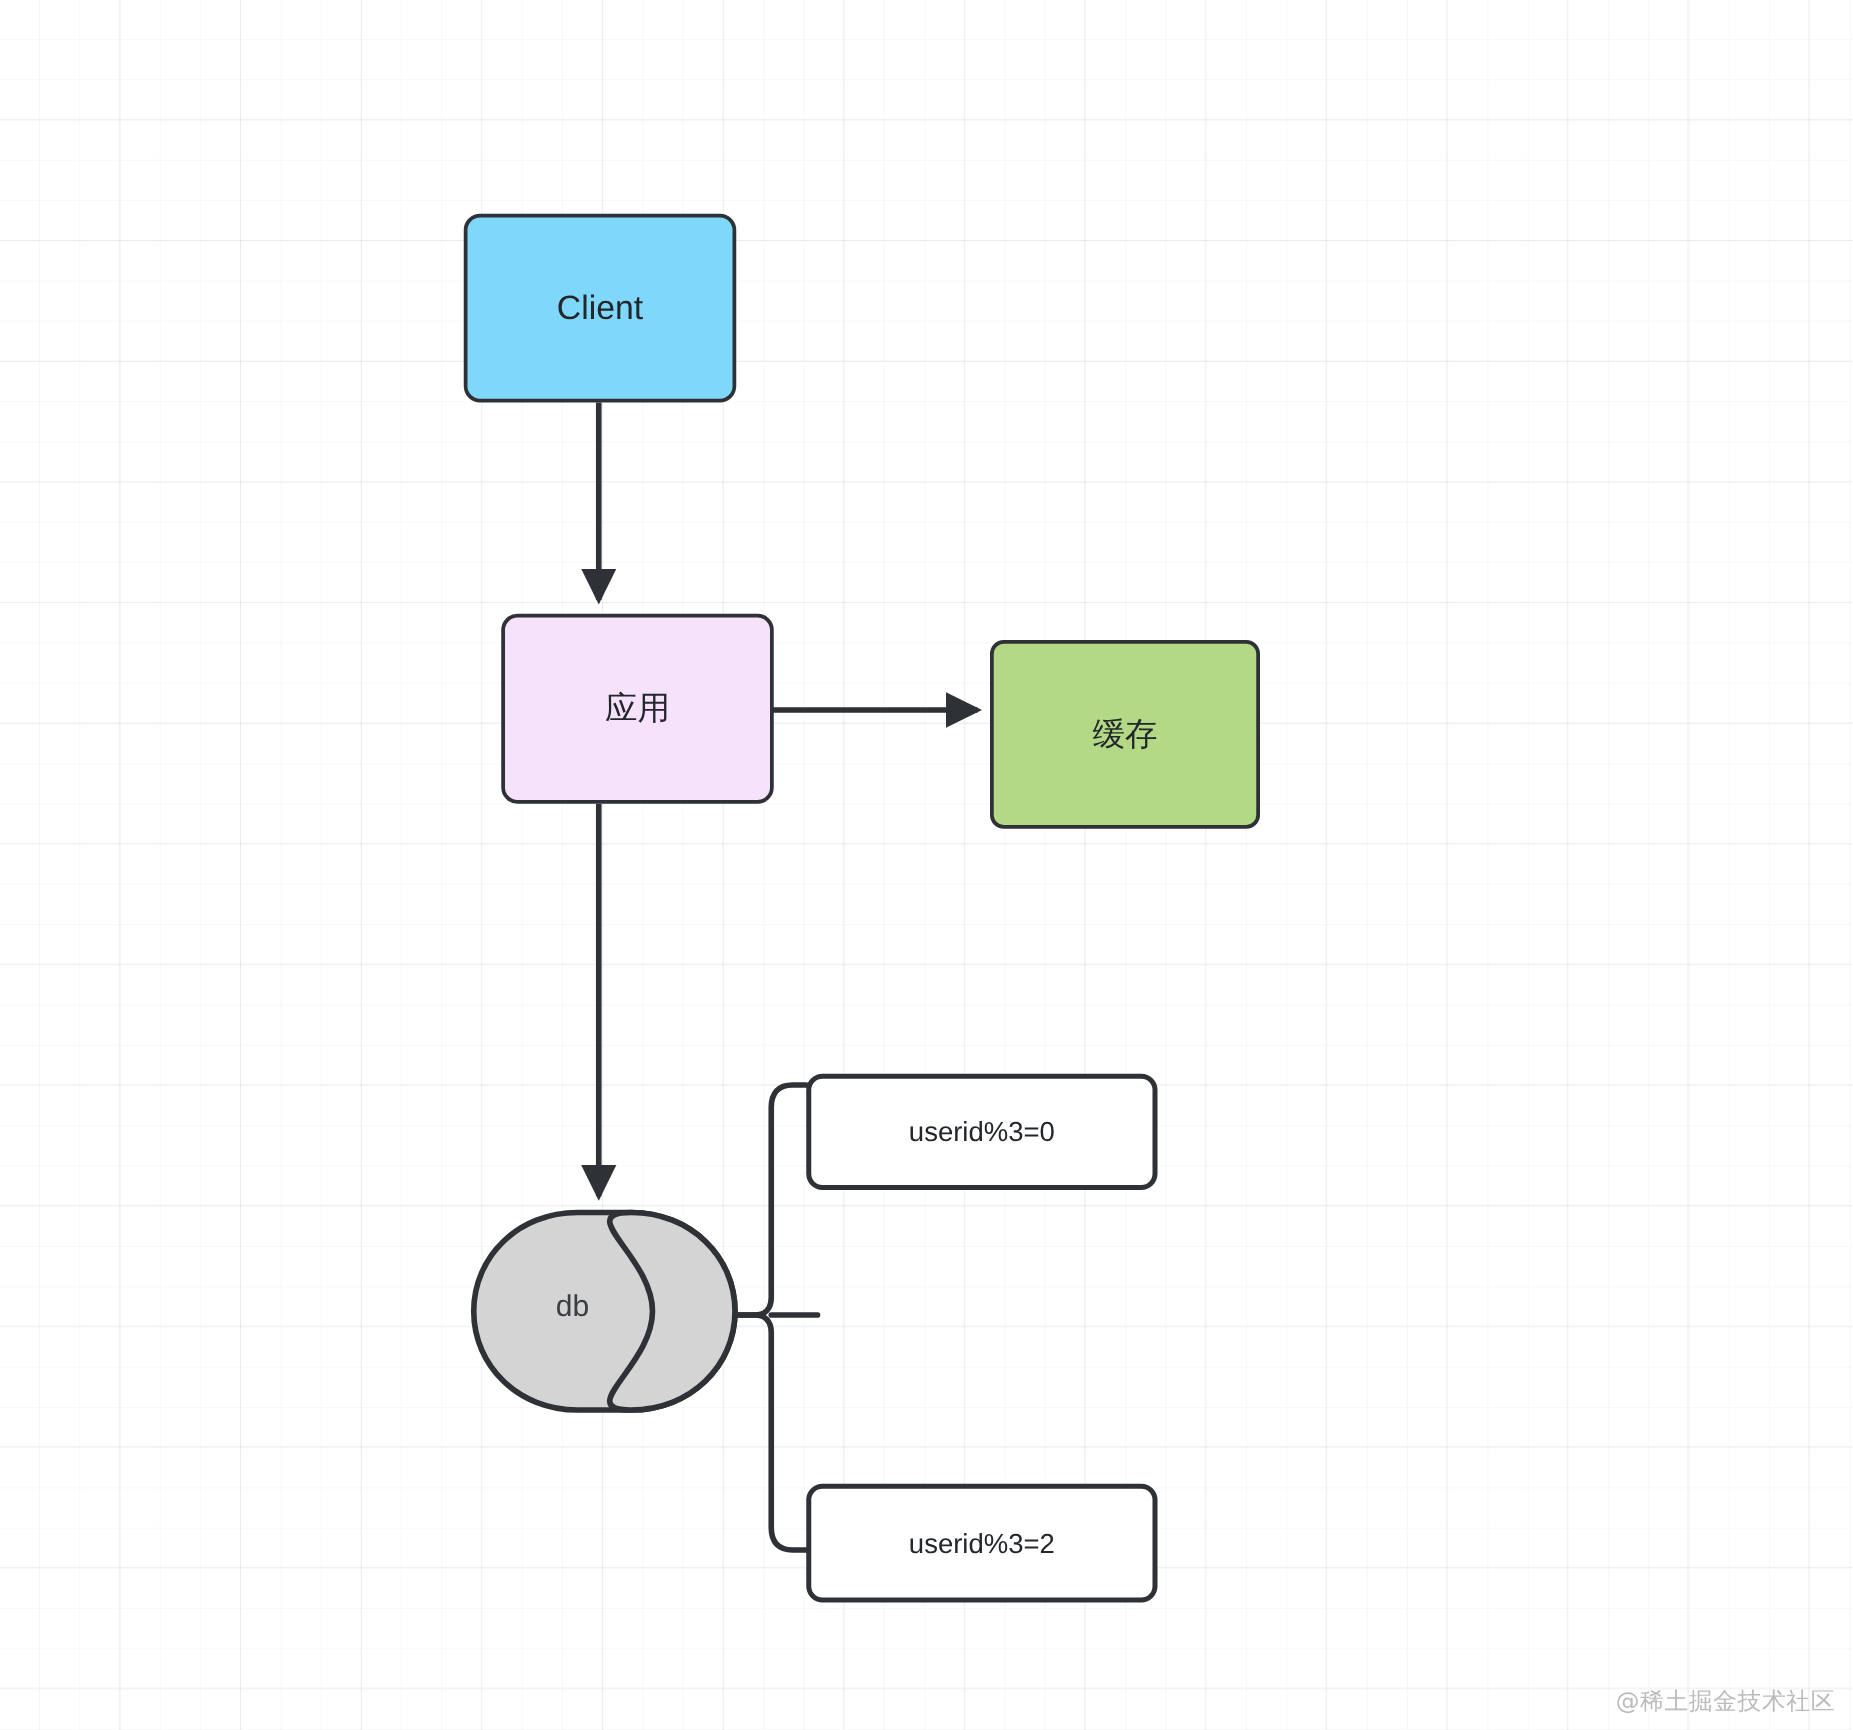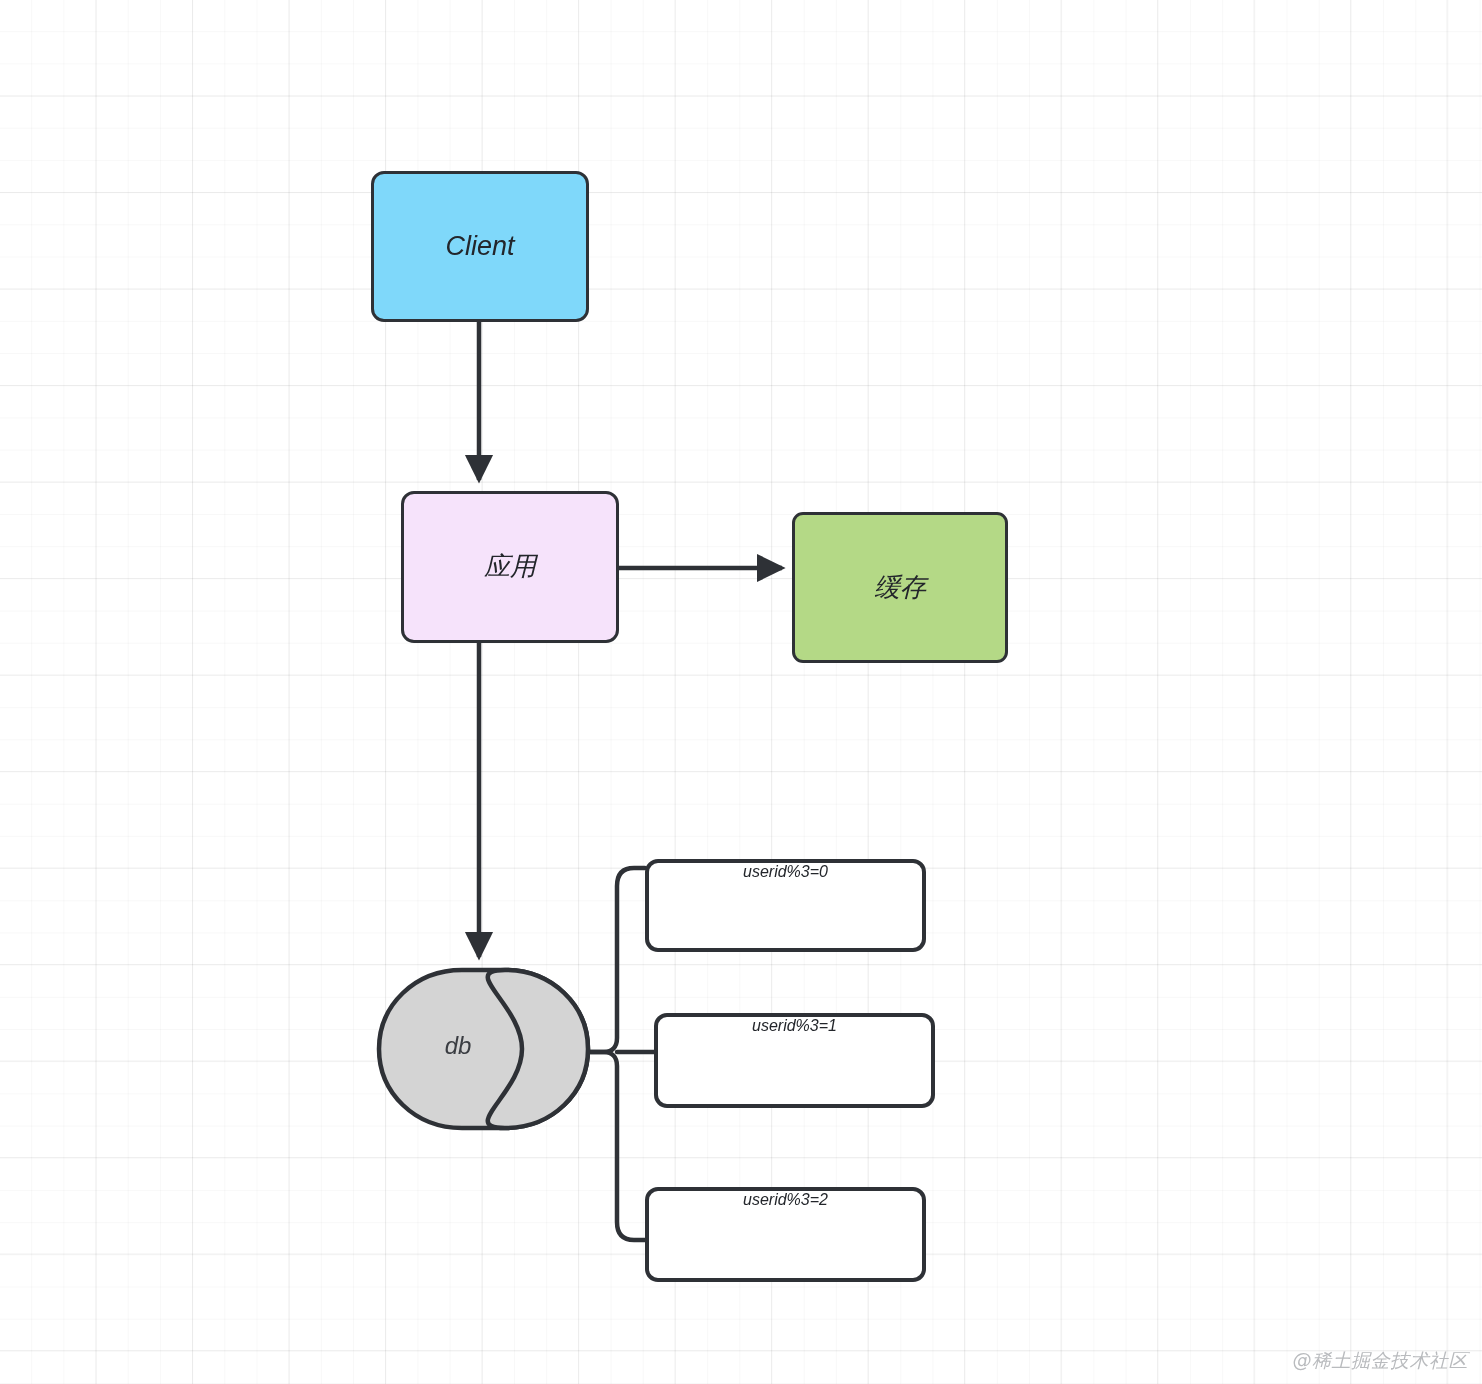--- a/index.html
+++ b/index.html
@@ -21,21 +21,20 @@
       linear-gradient(to right, rgba(0,0,0,0.055) 1px, transparent 1px),
       linear-gradient(to bottom, rgba(0,0,0,0.055) 1px, transparent 1px),
       linear-gradient(to right, rgba(0,0,0,0.028) 1px, transparent 1px),
       linear-gradient(to bottom, rgba(0,0,0,0.028) 1px, transparent 1px);
     background-size:
       96.5px 96.5px,
       96.5px 96.5px,
       32.2px 32.2px,
       32.2px 32.2px;
     background-position: -1px -1px, -1px -1px, -1px -1px, -1px -1px;
-    font-style: italic;
   }
   #edges {
     position: absolute;
     left: 0;
     top: 0;
     width: 1482px;
     height: 1384px;
     pointer-events: none;
   }
   .node {
@@ -79,26 +78,27 @@
     width: 216px;
     height: 151px;
     background: #b4d986;
     border-radius: 11px;
     font-size: 26px;
   }
   .shard-box {
     position: absolute;
     box-sizing: border-box;
     display: flex;
+    align-items: center;
     justify-content: center;
     border: 4px solid #2e3136;
     border-radius: 13px;
     background: #ffffff;
     color: #23262b;
-    font-size: 16px;
+    font-size: 22px;
     user-select: none;
   }
   #shard-box-0 {
     left: 645px;
     top: 859px;
     width: 281px;
     height: 93px;
   }
   #shard-box-1 {
     left: 654px;
@@ -200,23 +200,20 @@
   <div class="node" id="node-cache">
     <span class="node-label">缓存</span>
   </div>
 
   <div id="db-label">db</div>
 
   <div class="shard-box" id="shard-box-0">
     <span>userid%3=0</span>
   </div>
 
-  <div class="shard-box" id="shard-box-1">
-    <span>userid%3=1</span>
-  </div>
 
   <div class="shard-box" id="shard-box-2">
     <span>userid%3=2</span>
   </div>
 
   <div id="watermark">@稀土掘金技术社区</div>
 
 </div>
 
 </body></html>

